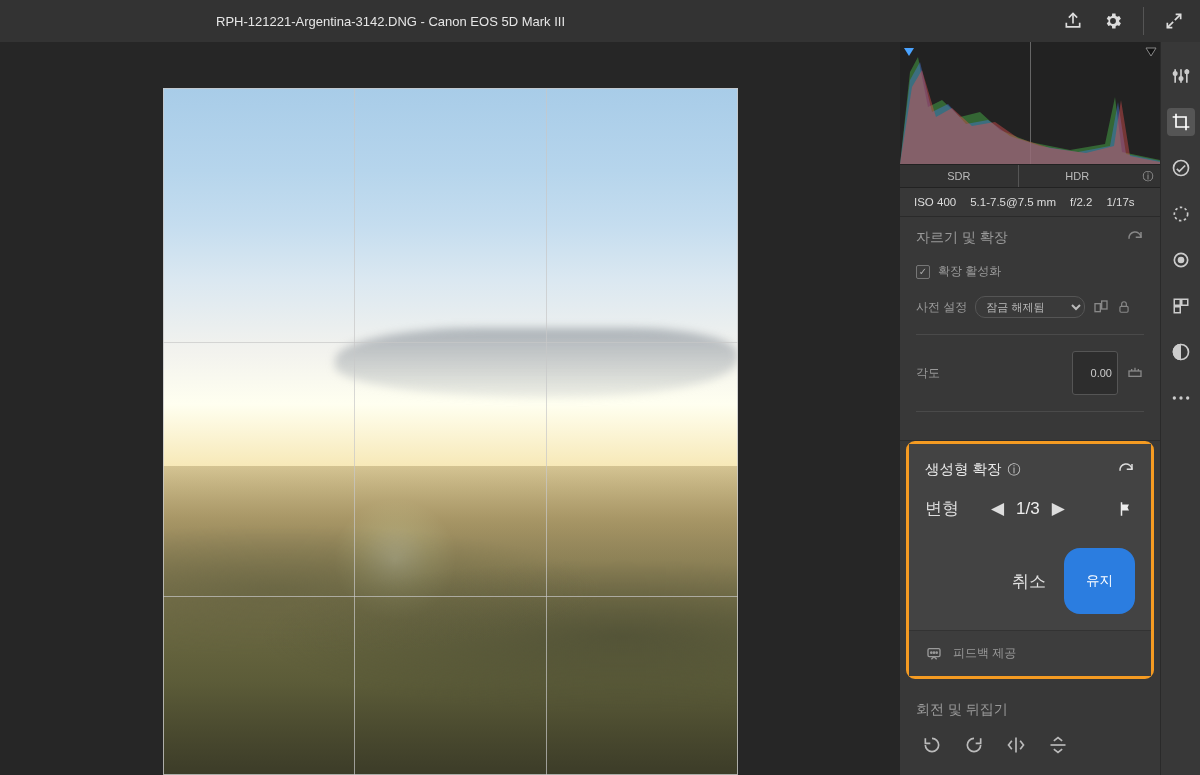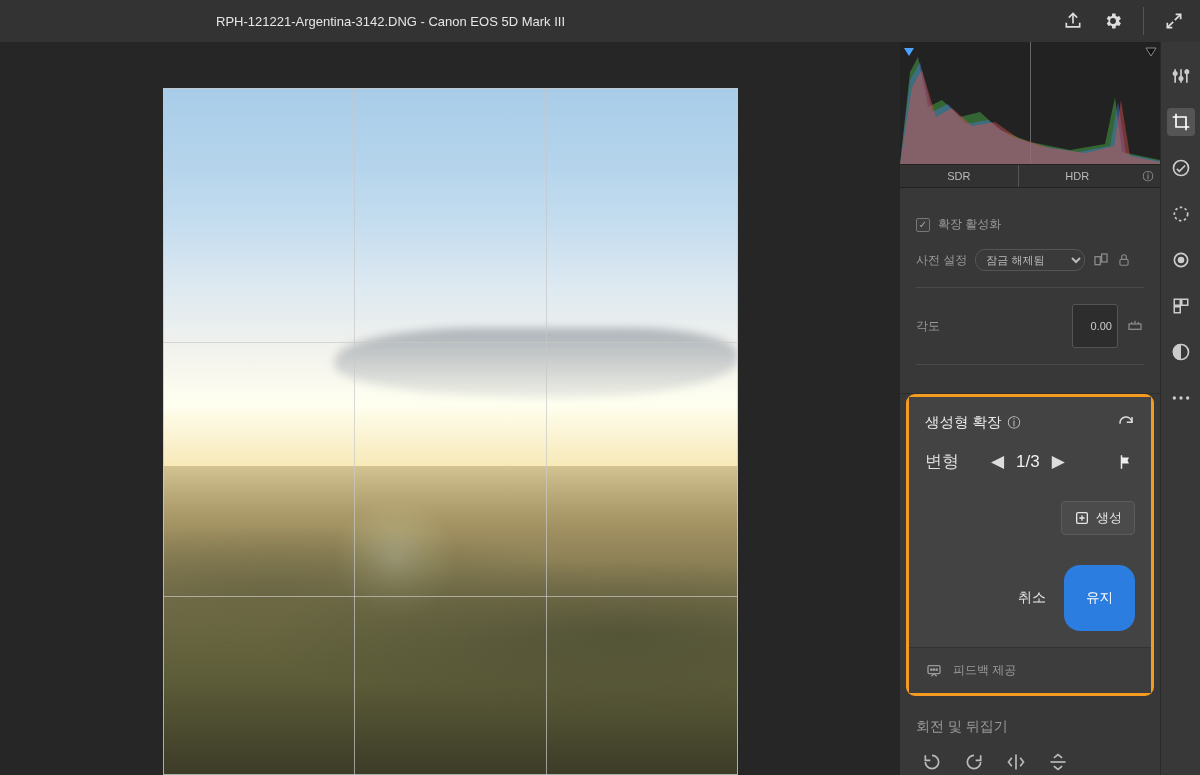--- a/index.html
+++ b/index.html
@@ -225,21 +225,21 @@
     padding:7px 12px; border-radius:4px; cursor:pointer;
     margin-bottom:22px;
   }
   .clearfix::after { content:""; display:block; clear:both; }
 
   .action-row {
     display:flex; justify-content:flex-end; gap:18px; align-items:center;
     margin-top:8px;
   }
   .btn-cancel {
-    color:#e2e2e2; font-size:14px; cursor:pointer;
+    color:#e2e2e2; font-size:17px; cursor:pointer;
     background:none; border:none;
   }
   .btn-keep {
     background:#2b7de0; color:#fff; border:none;
     font-size:13.5px; padding:24px 22px; border-radius:16px;
     cursor:pointer;
   }
   .feedback-row {
     background:#3d3d3d;
     padding:14px 16px;
@@ -315,24 +315,41 @@
           <path d="M4 6 L14 6 L9 14 Z" fill="#4aa3ff"></path>
           <path d="M246 6 L256 6 L251 14 Z" fill="#111" stroke="#888" stroke-width="1"></path>
         </svg>
       </div>
       <div class="range-row">
         <div class="half">SDR</div>
         <div class="sep"></div>
         <div class="half">HDR</div>
         <div class="info">ⓘ</div>
       </div>
+      <div class="meta-row">
+        <span>ISO 400</span>
+        <span>5.1-7.5@7.5 mm</span>
+        <span>f/2.2</span>
+        <span>1/17s</span>
+      </div>
 
       <div class="scroll-area">
 
         <div class="panel panel-1">
+          <div class="panel-header">
+            <div class="title">
+                <span>자르기 및 확장</span>
+              </div>
+            <span class="reset-icon">
+              <svg width="18" height="18" viewBox="0 0 24 24" fill="none" stroke="currentColor" stroke-width="2">
+                  <path d="M20 11A8 8 0 104 13"></path>
+                  <path d="M20 4v7h-7"></path>
+                </svg>
+            </span>
+          </div>
           <div class="row">
             <span class="chk checked"></span>
             <span>확장 활성화</span>
           </div>
           <div class="row">
             <span>사전 설정</span>
             <select class="preset">
               <option>잠금 해제됨</option>
             </select>
             <span class="small-icon">
@@ -382,29 +399,20 @@
                 <span class="arrowbtn">◀</span>
                 <span>1/3</span>
                 <span class="arrowbtn">▶</span>
               </div>
               <span class="flag">
                 <svg width="18" height="18" viewBox="0 0 24 24" fill="currentColor">
                     <path d="M5 3v18h2v-7h9l-2-4 2-4H7V3z"></path>
                   </svg>
               </span>
             </div>
-            <div class="clearfix">
-              <button class="generate-btn">
-                <svg width="16" height="16" viewBox="0 0 24 24" fill="none" stroke="currentColor" stroke-width="2">
-                    <rect x="4" y="4" width="16" height="16" rx="2"></rect>
-                    <path d="M12 8v8M8 12h8"></path>
-                  </svg>
-                <span>생성</span>
-              </button>
-            </div>
             <div class="action-row">
               <button class="btn-cancel">취소</button>
               <button class="btn-keep">유지</button>
             </div>
           </div>
           <div class="feedback-row">
             <span>
               <svg width="18" height="16" viewBox="0 0 24 24" fill="none" stroke="#9a9a9a" stroke-width="2">
                   <rect x="3" y="4" width="18" height="12" rx="2"></rect>
                   <path d="M8 20l4-4 4 4"></path>

